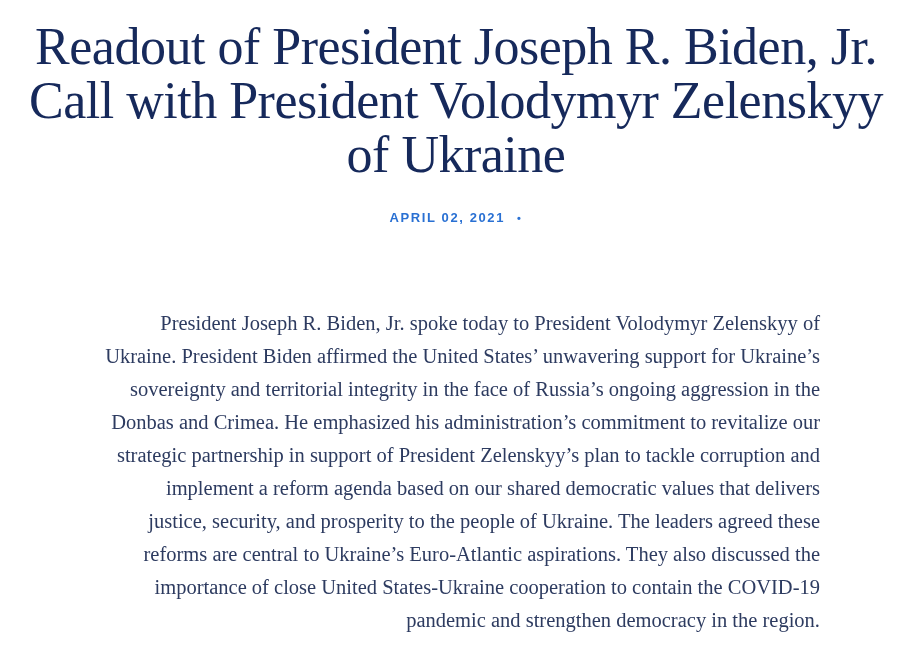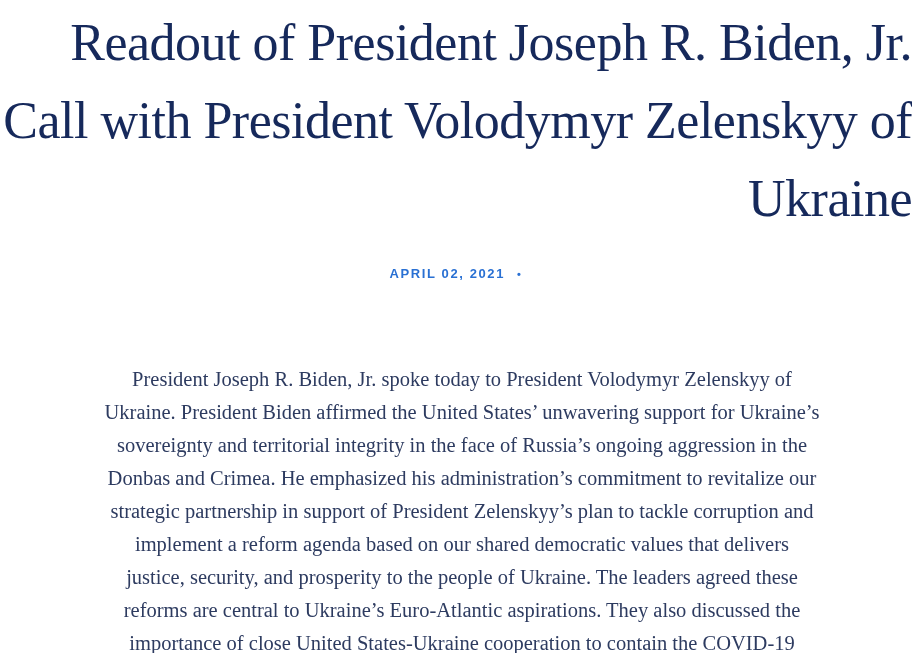--- a/index.html
+++ b/index.html
@@ -16,28 +16,28 @@
     height: 653px;
     overflow: hidden;
     background: var(--background);
   }
   .article {
     width: 912px;
     height: 653px;
     background: var(--background);
   }
   .article-title {
-    margin: 0;
+    margin: 16px;
     padding-top: 4px;
     font-family: "Liberation Serif", serif;
     font-weight: 400;
     font-size: 52px;
-    line-height: 78px;
+    line-height: 54px;
     letter-spacing: -0.5px;
-    text-align: right;
+    text-align: center;
     color: var(--title-text);
   }
   .article-meta {
     margin-top: 28px;
     display: flex;
     align-items: center;
     justify-content: center;
     gap: 12px;
     font-family: "Liberation Sans", sans-serif;
     font-weight: bold;
@@ -59,21 +59,21 @@
   .article-body {
     width: 716px;
     margin: 82px 0 0 104px;
   }
   .article-paragraph {
     margin: 0;
     font-family: "Liberation Serif", serif;
     font-size: 20.5px;
     line-height: 33px;
     color: var(--body-text);
-    text-align: center;
+    text-align: right;
   }
 </style>
 </head>
 <body>
 
 <main class="article">
 
   <h1 class="article-title">Readout of President Joseph R. Biden, Jr. Call with President Volodymyr Zelenskyy of Ukraine</h1>
 
   <div class="article-meta">

